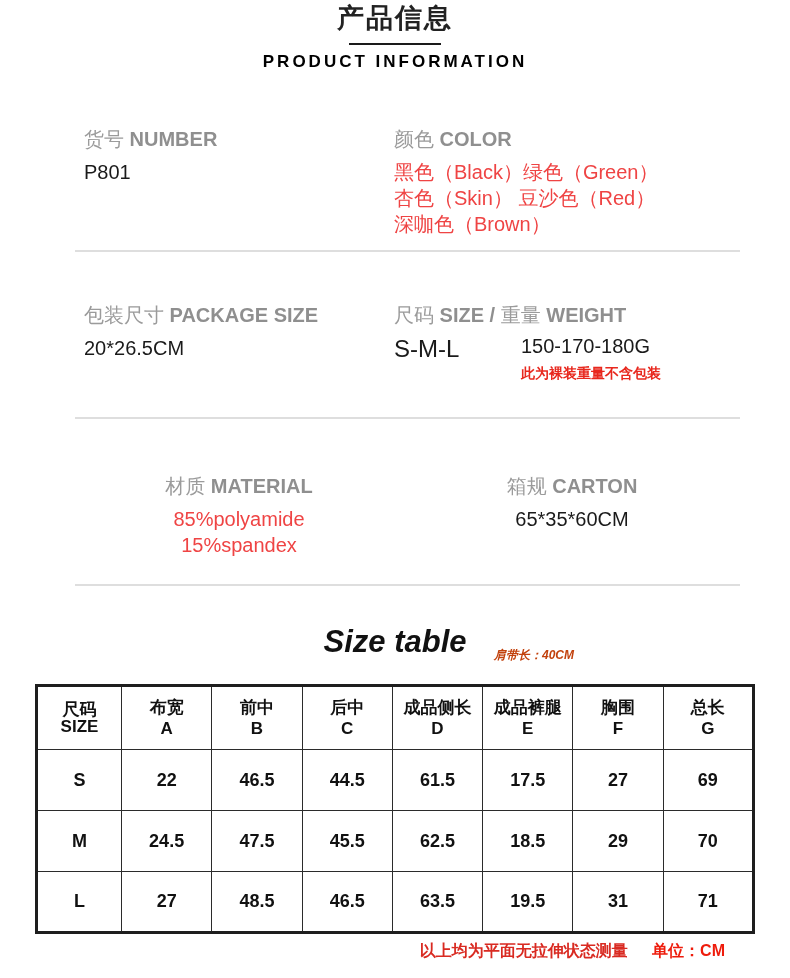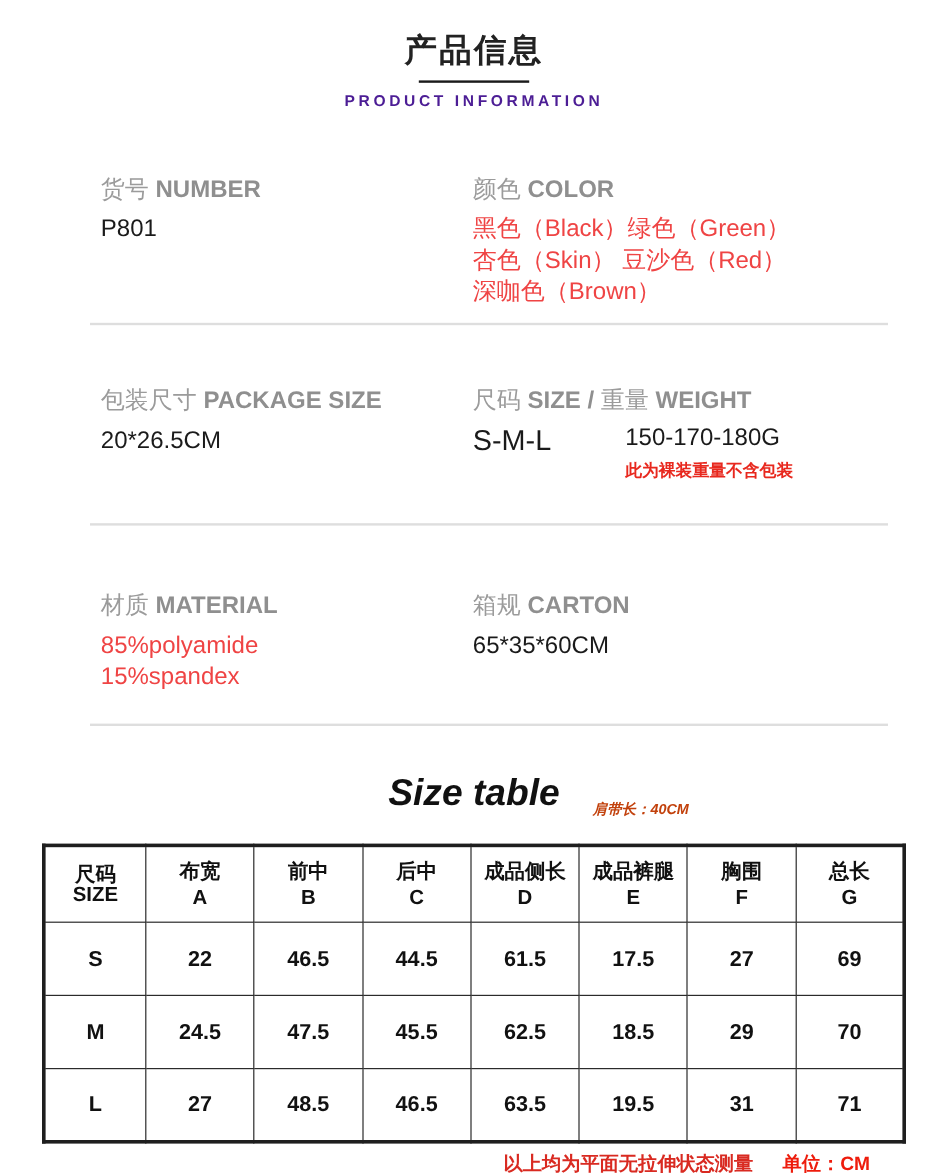--- a/index.html
+++ b/index.html
@@ -3,30 +3,30 @@
 <meta charset="utf-8">
 <style>
   * { margin:0; padding:0; box-sizing:border-box; }
   html,body { background:#ffffff; }
   body {
     width:790px; height:978px; margin:0 auto; overflow:hidden;
     font-family:"Liberation Sans","DejaVu Sans",sans-serif;
     color:#1c1c1c;
   }
   
-  .page-header { text-align:center; padding-top:24px; }
+  .page-header { text-align:center; padding-top:0; }
   .title-zh { font-size:27px; font-weight:900; letter-spacing:2px; color:#222; }
   .title-underline { width:92px; border:0; border-top:2px solid #1a1a1a; margin:7px auto 7px; }
-  .title-en { font-size:13px; font-weight:bold; letter-spacing:3px; color:#4c1d95; }
+  .title-en { font-size:17px; font-weight:bold; letter-spacing:3px; color:#000000; }
 
   
   .info-row { display:flex; padding-left:84px; padding-right:40px; }
   .info-row.s1 { margin-top:54px; }
   .info-row.s2 { margin-top:50px; }
-  .info-row.s3 { margin-top:54px; }
+  .info-row.s3 { margin-top:54px;text-align:center; }
   .info-block-left { width:310px; flex:none; }
   .info-block-right { flex:1; }
   .info-label { font-size:20px; line-height:26px; white-space:nowrap; }
   .info-label .zh { color:#9b9b9b; font-weight:400; }
   .info-label .en { color:#8f8f8f; font-weight:bold; }
   .info-value { font-size:20px; line-height:26px; color:#1a1a1a; margin-top:7px; }
   .color-lines div, .material-lines div { font-size:20px; line-height:26px; color:#ef4444; }
   .color-lines, .material-lines { margin-top:7px; }
   .sw-values { display:flex; margin-top:7px; }
   .sw-size { width:127px; flex:none; font-size:24px; color:#1a1a1a; }

